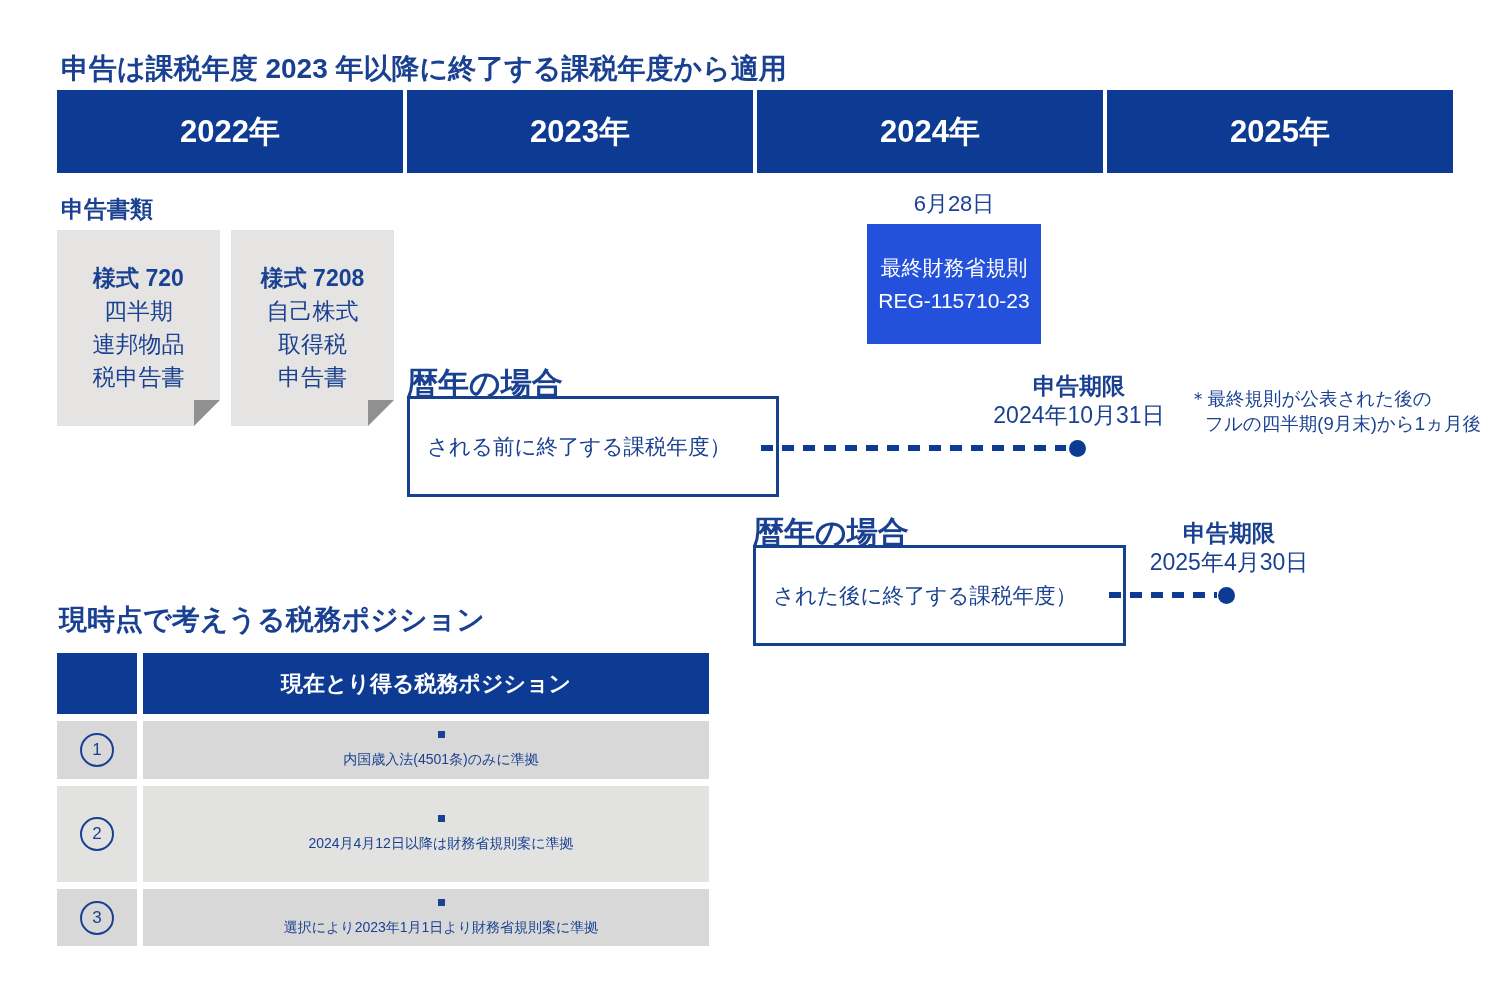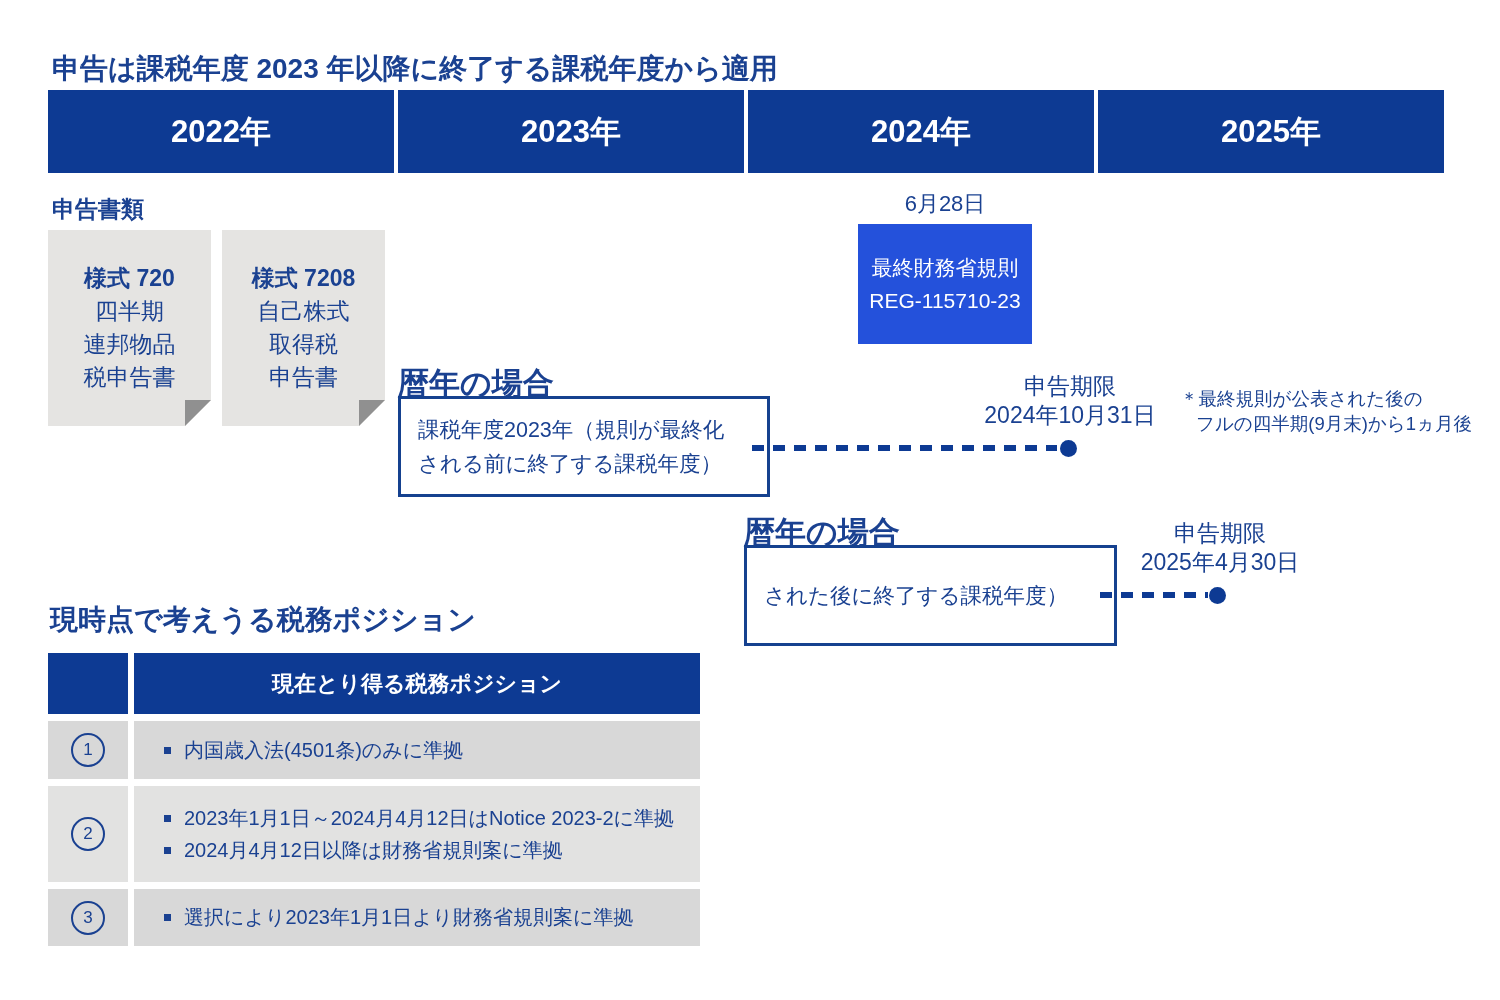--- a/index.html
+++ b/index.html
@@ -1,21 +1,21 @@
 <!DOCTYPE html>
 <html style="--navy_fill: #0d3a93; --text_navy: #1a4191; --bright_blue: #2451db; --box_border: #15418f; --form_gray: #e5e4e2; --fold_gray: #909090; --row_gray: #d8d8d8; --row_gray_light: #e2e2e1;"><head>
 <meta charset="utf-8">
 <style>
   html,body { margin:0; padding:0; background:#fff; }
   .page {
     position:relative; width:1500px; height:1000px; background:#ffffff;
     font-family:"Liberation Sans","DejaVu Sans",sans-serif; overflow:hidden;
     color:var(--text_navy);
   }
-  .abs { position:absolute; }
+  .abs { position:absolute;margin-left:9px; }
 
   .page-title { left:52px; top:50px; font-size:28px; font-weight:700; color:var(--text_navy); }
 
   .timeline { left:48px; top:90px; width:1396px; height:83px; display:flex; gap:4px; }
   .year-cell { flex:1; background:var(--navy_fill); color:#fff; font-size:31px; font-weight:700;
     display:flex; align-items:center; justify-content:center; }
 
   .docs-label { left:52px; top:194px; font-size:23px; font-weight:700; }
 
   .form-boxes { left:48px; top:230px; display:flex; gap:11px; }
@@ -43,21 +43,21 @@
   .m2-box { left:744px; top:545px; width:350px; height:95px; }
 
   .dash-line { height:6px;
     background:repeating-linear-gradient(90deg, var(--navy_fill) 0 12px, transparent 12px 21px); }
   .m1-dash { left:752px; top:445px; width:305px; }
   .m2-dash { left:1100px; top:592px; width:108px; }
   .end-dot { width:17px; height:17px; border-radius:50%; background:var(--navy_fill); }
   .m1-dot { left:1060px; top:440px; }
   .m2-dot { left:1209px; top:587px; }
 
-  .deadline-label { text-align:center; font-size:23px; font-weight:400; }
+  .deadline-label { text-align:center; font-size:23px; font-weight:700; }
   .deadline-date { text-align:center; font-size:23px; font-weight:500; }
   .m1-deadline-label { left:975px; top:371px; width:190px; }
   .m1-deadline-date { left:950px; top:400px; width:240px; }
   .m2-deadline-label { left:1130px; top:518px; width:180px; }
   .m2-deadline-date { left:1105px; top:547px; width:230px; }
 
   .footnote { left:1180px; top:386px; font-size:18.5px; line-height:25px; color:var(--text_navy); }
   .note-indent { padding-left:16px; }
 
   .positions-title { left:50px; top:601px; font-size:28px; font-weight:700; }
@@ -68,21 +68,21 @@
   .cell-body { flex:1; display:flex; flex-direction:column; justify-content:center; padding-left:30px; gap:5px; }
   .hdr { height:61px;justify-content:center; }
   .hdr .cell-num, .hdr .cell-body { background:var(--navy_fill); }
   .hdr .cell-body { align-items:center; padding-left:0; }
   .hdr-text { color:#fff; font-size:22px; font-weight:700; justify-content:center; }
   .r1 { height:58px; } .r2 { height:96px; } .r3 { height:57px; }
   .dark .cell-num, .dark .cell-body { background:var(--row_gray); }
   .light .cell-num, .light .cell-body { background:var(--row_gray_light); }
   .circled { width:30px; height:30px; border:2px solid var(--text_navy); border-radius:50%;
     display:flex; align-items:center; justify-content:center; font-size:17px; color:var(--text_navy); }
-  .bullet-line { display:flex; align-items:center; gap:13px; font-size:20px; color:var(--text_navy); }
+  .bullet-line { display:flex; align-items:center; gap:13px; font-size:14px; color:var(--text_navy);flex-direction:column; }
   .bullet-sq { width:7px; height:7px; background:var(--text_navy); flex:none; }
 </style>
 </head>
 <body>
 
 <div class="page">
 
   <div class="abs page-title">申告は課税年度 2023 年以降に終了する課税年度から適用</div>
 
   <div class="abs timeline">
@@ -113,21 +113,20 @@
     </div>
 
   <div class="abs rule-date">6月28日</div>
   <div class="abs rule-box">
     <div>最終財務省規則</div>
     <div>REG-115710-23</div>
   </div>
 
   <div class="abs case-label m1-label">暦年の場合</div>
   <div class="abs event-box m1-box">
-    <div>課税年度2023年（規則が最終化</div>
     <div>される前に終了する課税年度）</div>
   </div>
   <div class="abs dash-line m1-dash"></div>
   <div class="abs end-dot m1-dot"></div>
   <div class="abs deadline-label m1-deadline-label">申告期限</div>
   <div class="abs deadline-date m1-deadline-date">2024年10月31日</div>
   <div class="abs footnote">
     <div>＊最終規則が公表された後の</div>
     <div class="note-indent">フルの四半期(9月末)から1ヵ月後</div>
   </div>
@@ -159,24 +158,20 @@
           </div>
         </div>
       </div>
       <div class="tbl-row r2 light">
         <div class="cell-num">
           <div class="circled">2</div>
         </div>
         <div class="cell-body">
           <div class="bullet-line">
             <span class="bullet-sq"></span>
-            <span>2023年1月1日～2024月4月12日はNotice 2023-2に準拠</span>
-          </div>
-          <div class="bullet-line">
-            <span class="bullet-sq"></span>
             <span>2024月4月12日以降は財務省規則案に準拠</span>
           </div>
         </div>
       </div>
       <div class="tbl-row r3 dark">
         <div class="cell-num">
           <div class="circled">3</div>
         </div>
         <div class="cell-body">
           <div class="bullet-line">

